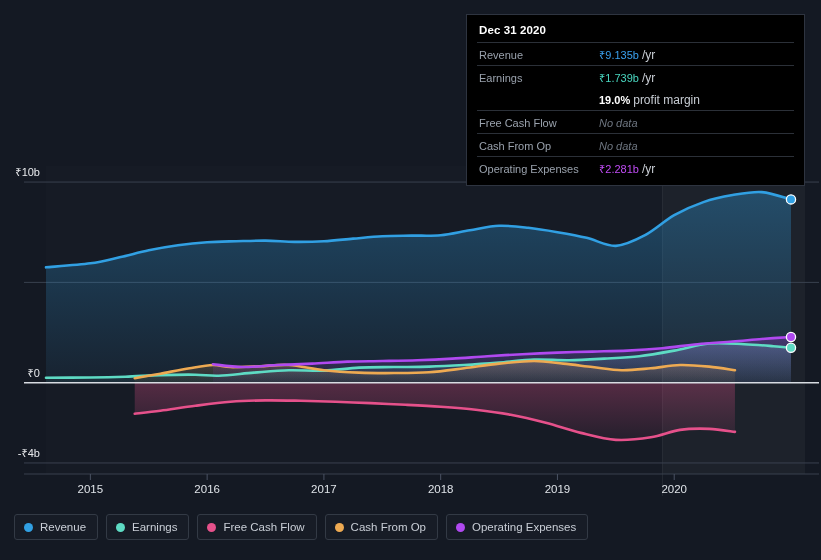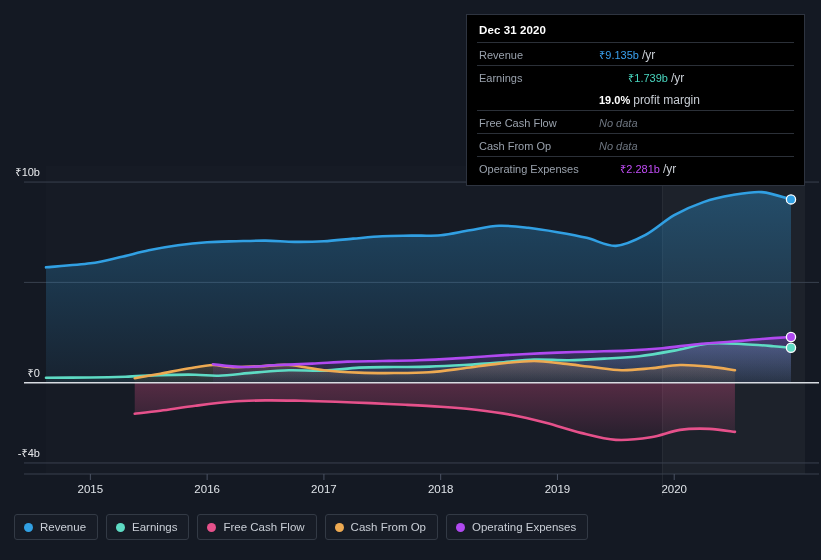--- a/index.html
+++ b/index.html
@@ -209,37 +209,37 @@
 
   <div id="tooltip">
     <div class="tt-date">Dec 31 2020</div>
     <div id="tt-rows">
         <div class="tt-row">
           <div class="tt-label">Revenue</div>
           <div><span class="tt-value" style="color: rgb(58, 160, 238);">₹9.135b</span><span class="tt-suffix">/yr</span></div>
         </div>
         <div class="tt-row">
           <div class="tt-label">Earnings</div>
-          <div><span class="tt-value" style="color: rgb(73, 215, 192); margin-left: 29px;">₹1.739b</span><span class="tt-suffix">/yr</span></div>
+          <div><span class="tt-value" style="color: rgb(73, 215, 192);">₹1.739b</span><span class="tt-suffix">/yr</span></div>
         </div>
         <div class="tt-row noborder">
           <div class="tt-label"></div>
           <div><span class="tt-margin-val" style="color: rgb(255, 255, 255);">19.0%</span><span class="tt-suffix">profit margin</span></div>
         </div>
         <div class="tt-row">
           <div class="tt-label">Free Cash Flow</div>
           <div><span class="tt-nodata" style="color: rgb(110, 118, 129);">No data</span></div>
         </div>
         <div class="tt-row">
           <div class="tt-label">Cash From Op</div>
           <div><span class="tt-nodata" style="color: rgb(110, 118, 129);">No data</span></div>
         </div>
         <div class="tt-row">
           <div class="tt-label">Operating Expenses</div>
-          <div><span class="tt-value" style="color: rgb(192, 76, 245); margin-left: 21px;">₹2.281b</span><span class="tt-suffix">/yr</span></div>
+          <div><span class="tt-value" style="color: rgb(192, 76, 245);">₹2.281b</span><span class="tt-suffix">/yr</span></div>
         </div>
       </div>
   </div>
 
   <div id="legend">
       <div class="legend-item">
         <span class="legend-dot" style="background: rgb(49, 160, 227);"></span>
         <span class="legend-text">Revenue</span>
       </div>
       <div class="legend-item">

